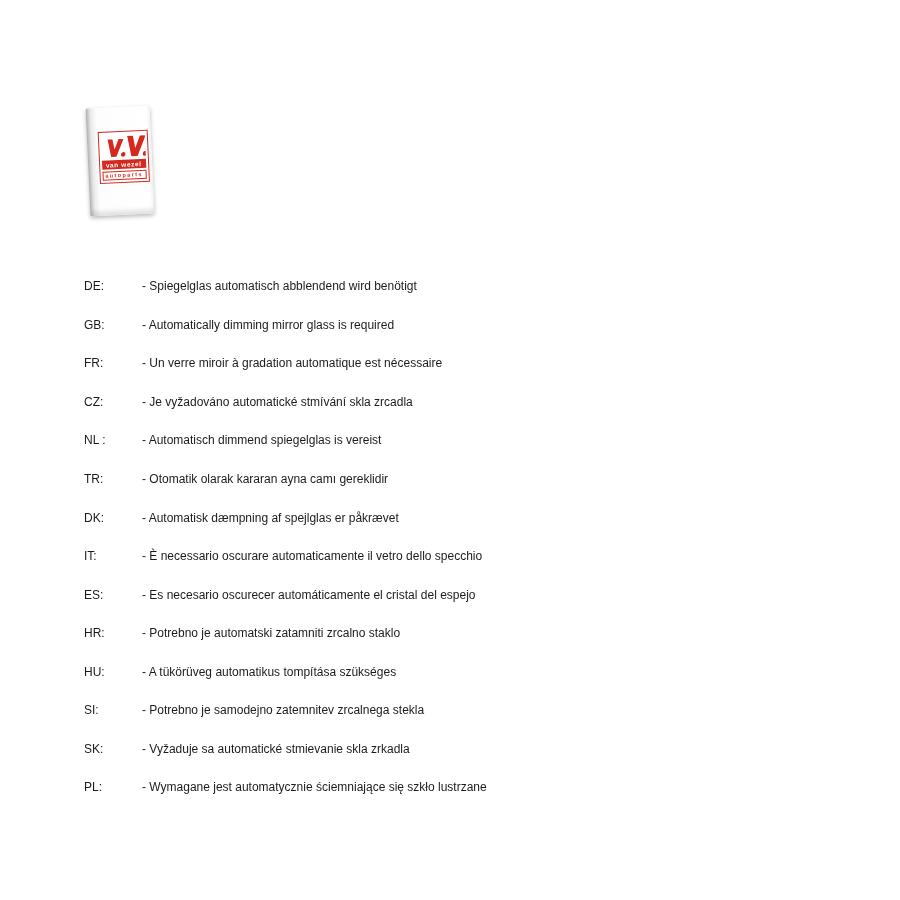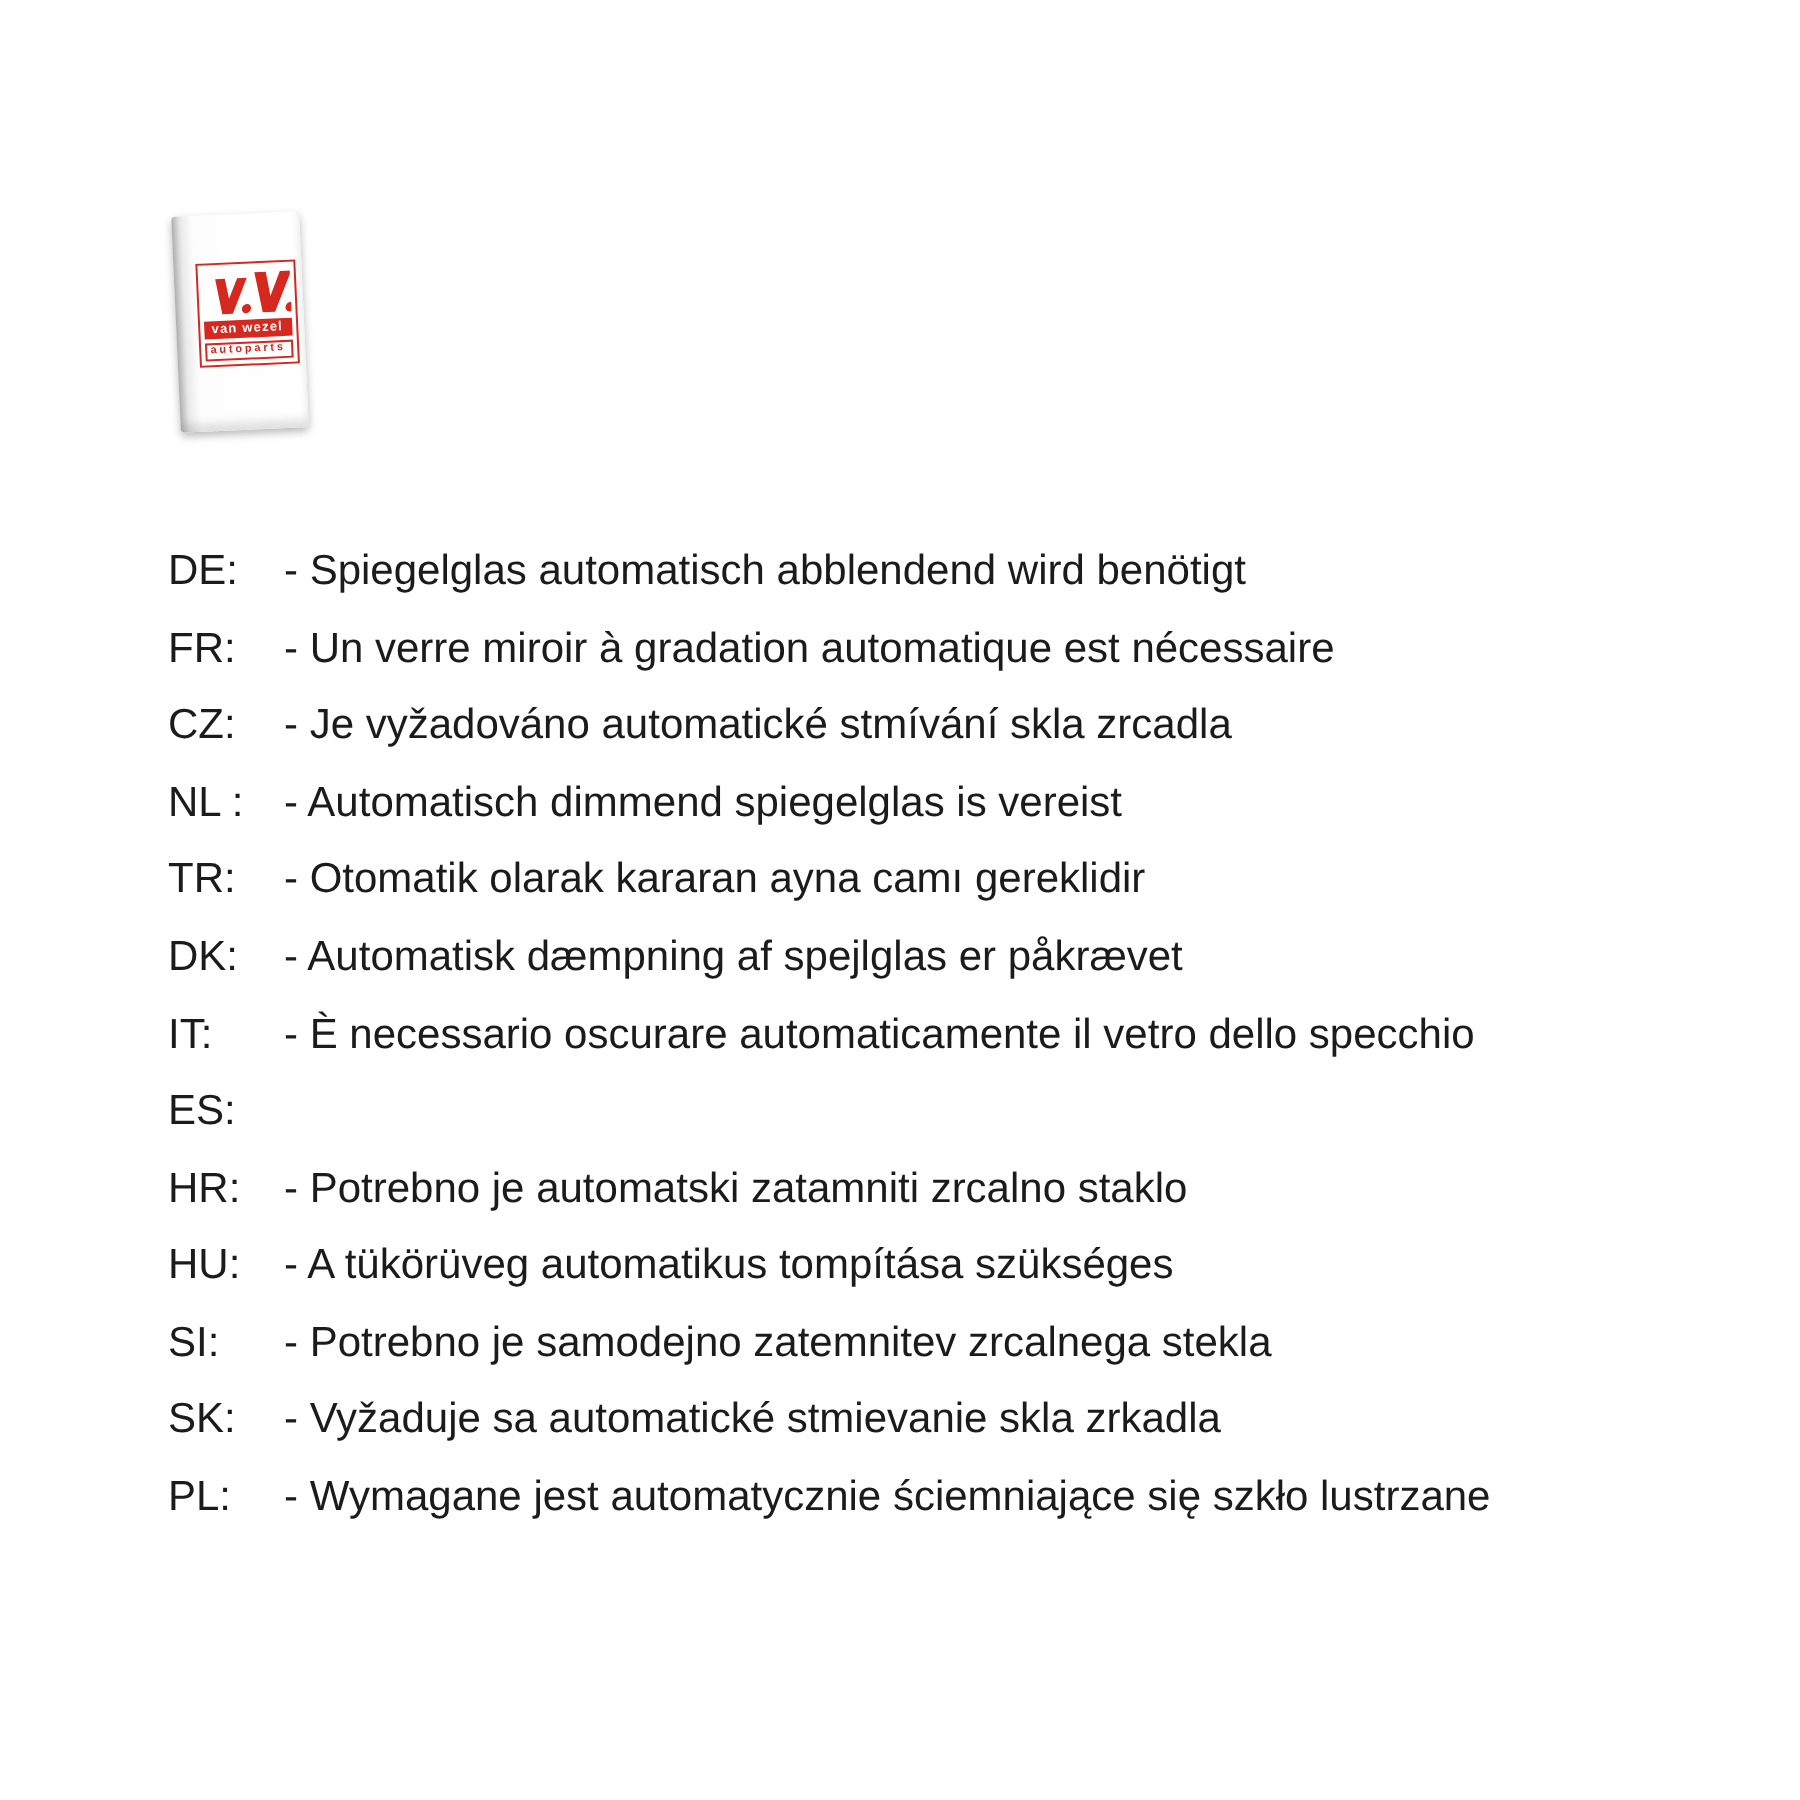--- a/index.html
+++ b/index.html
@@ -76,21 +76,21 @@
     position: absolute;
     left: 84px;
     top: 267px;
     width: 740px;
   }
   .row {
     height: 38.55px;
     display: flex;
     align-items: center;
     color: #1b1b1b;
-    font-size: 21px;
+    font-size: 12px;
   }
   .code {
     flex: 0 0 58px;
     width: 58px;
   }
   .text {
     white-space: nowrap;
   }
 </style>
 </head>
@@ -112,20 +112,24 @@
       <div class="vw-sub-bar">autoparts</div>
     </div>
   </div>
 
   <div class="entries" id="entries">
   <div class="row">
     <span class="code">DE:</span>
     <span class="text">- Spiegelglas automatisch abblendend wird benötigt</span>
   </div>
 
+  <div class="row">
+    <span class="code">GB:</span>
+    <span class="text">- Automatically dimming mirror glass is required</span>
+  </div>
 
   <div class="row">
     <span class="code">FR:</span>
     <span class="text">- Un verre miroir à gradation automatique est nécessaire</span>
   </div>
 
   <div class="row">
     <span class="code">CZ:</span>
     <span class="text">- Je vyžadováno automatické stmívání skla zrcadla</span>
   </div>
@@ -145,20 +149,21 @@
     <span class="text">- Automatisk dæmpning af spejlglas er påkrævet</span>
   </div>
 
   <div class="row">
     <span class="code">IT:</span>
     <span class="text">- È necessario oscurare automaticamente il vetro dello specchio</span>
   </div>
 
   <div class="row">
     <span class="code">ES:</span>
+    <span class="text">- Es necesario oscurecer automáticamente el cristal del espejo</span>
   </div>
 
 
   <div class="row">
     <span class="code">HR:</span>
     <span class="text">- Potrebno je automatski zatamniti zrcalno staklo</span>
   </div>
 
   <div class="row">
     <span class="code">HU:</span>

